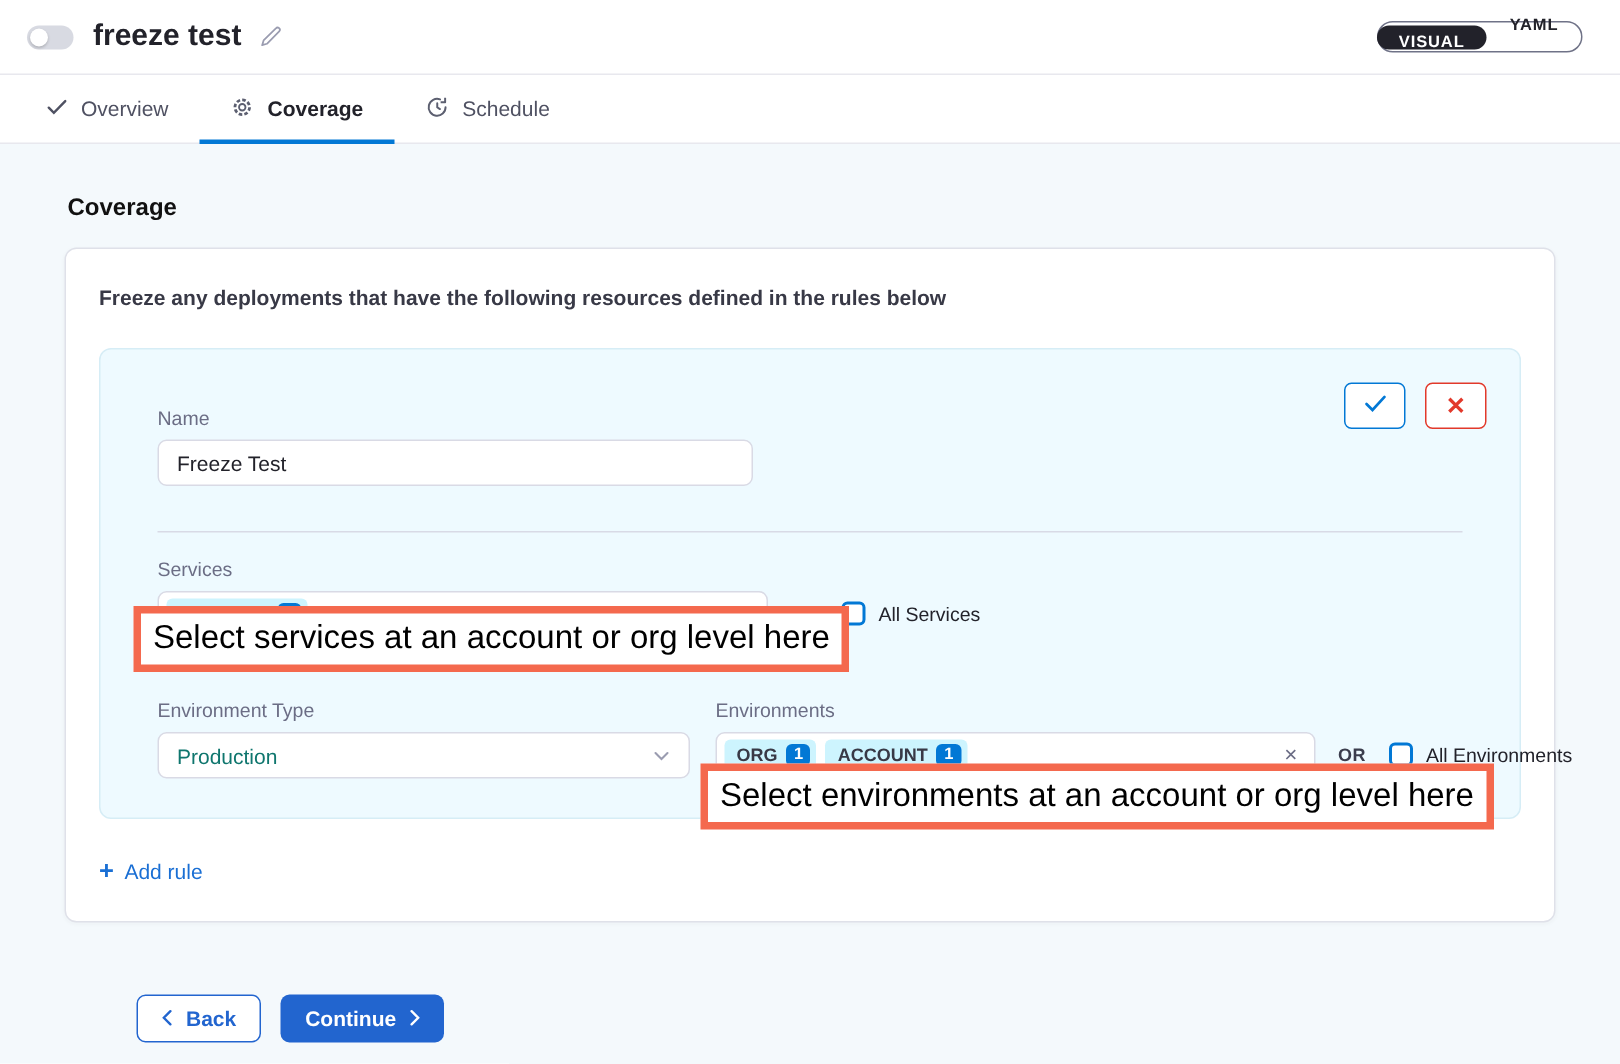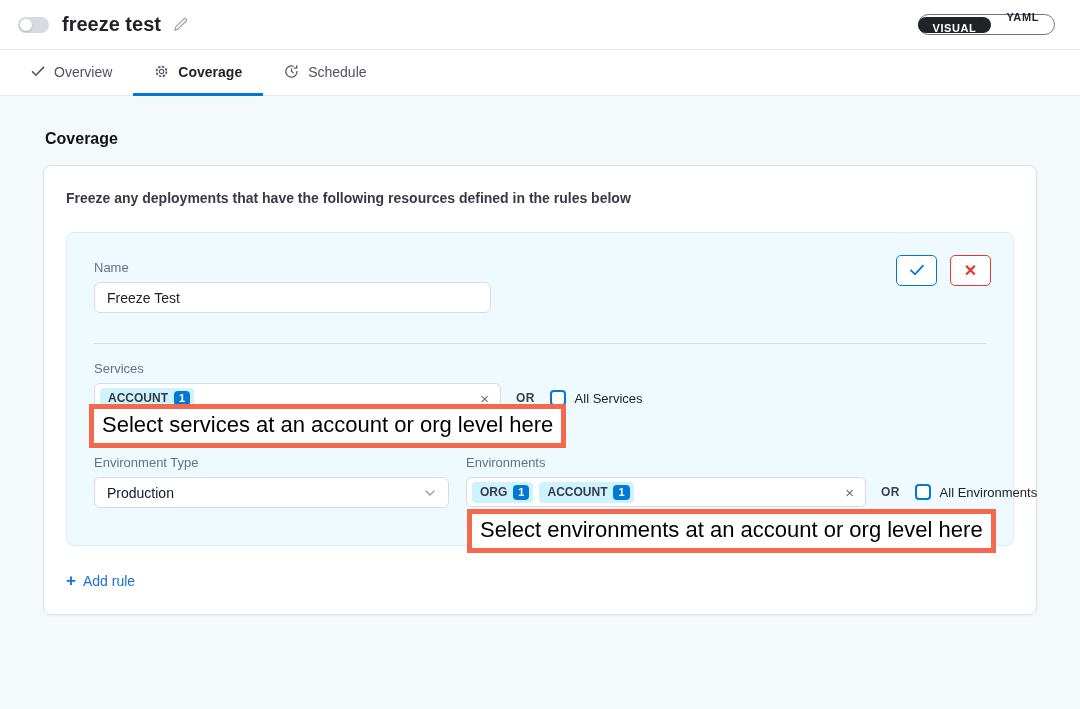--- a/index.html
+++ b/index.html
@@ -59,21 +59,21 @@
 
   .card {
     background:#fff; border:1px solid #dfe1e9; border-radius:8px;
     padding:24px 22px 20px; box-shadow:0 1px 3px rgba(40,41,61,.04);
     min-height:450px;
   }
   .card-desc { font-size:14px; font-weight:bold; color:#383946; }
 
   .rule-card {
     margin-top:26px; background:#eefaff; border:1px solid #d6edf6;
-    border-radius:8px; padding:27px; position:relative; height:314px;
+    border-radius:8px; padding:38px; position:relative; height:314px;
   }
 
   .field-label { font-size:13px; color:#6b6d85; margin-bottom:7px; }
   .text-input {
     width:397px; height:31px; background:#fff; border:1px solid #d9dae5;
     border-radius:6px; padding:0 12px; font-size:14px; color:#22222a;
     font-family:"Liberation Sans", sans-serif; outline:none;
   }
 
   .confirm-btns { position:absolute; top:22px; right:22px; display:flex; gap:13px; }
@@ -105,21 +105,21 @@
   .or { font-size:12px; font-weight:600; color:#3b3d4d; margin:0 15px; letter-spacing:.3px; }
   .checkbox {
     width:16px; height:16px; border:2px solid #0278d5; border-radius:4px;
     background:#fff; cursor:pointer; flex:0 0 auto;
   }
   .check-label { font-size:13px; color:#22222a; margin-left:9px; white-space:nowrap; }
 
   .env-row { display:flex; margin-top:42px; }
   .select {
     width:355px; height:31px; background:#fff; border:1px solid #d9dae5;
-    border-radius:6px; padding:0 12px; font-size:14px; color:#0f172a;
+    border-radius:6px; padding:0 12px; font-size:14px; color:#0f766e;
     display:flex; align-items:center; cursor:pointer;
   }
   .select .chev { margin-left:auto; display:flex; }
   .env-col2 { margin-left:17px; }
   .env-input { width:400px; }
 
   .annotation {
     position:absolute; background:#fff; border:5px solid #f4694e;
     font-size:22px; color:#000; padding:1px 8px 3px; white-space:nowrap;
     line-height:1.35; z-index:5;text-align:right;
@@ -274,13 +274,31 @@
       <div class="annotation services">Select services at an account or org level here</div>
       <div class="annotation environments">Select environments at an account or org level here</div>
     </div>
 
     <div class="add-rule">
       <span class="plus">+</span>
       <span>Add rule</span>
     </div>
   </div>
 
+  <div class="footer">
+    <button class="btn btn-back">
+      <span>
+        <svg viewBox="0 0 8 12" width="7" height="11">
+            <path d="M6.4 1L1.4 6l5 5" fill="none" stroke="#2265cf" stroke-width="1.8" stroke-linecap="round"></path>
+          </svg>
+      </span>
+      <span>Back</span>
+    </button>
+    <button class="btn btn-continue">
+      <span>Continue</span>
+      <span>
+        <svg viewBox="0 0 8 12" width="7" height="11">
+            <path d="M1.6 1l5 5-5 5" fill="none" stroke="#ffffff" stroke-width="1.8" stroke-linecap="round"></path>
+          </svg>
+      </span>
+    </button>
+  </div>
 </div>
 
 </body></html>

